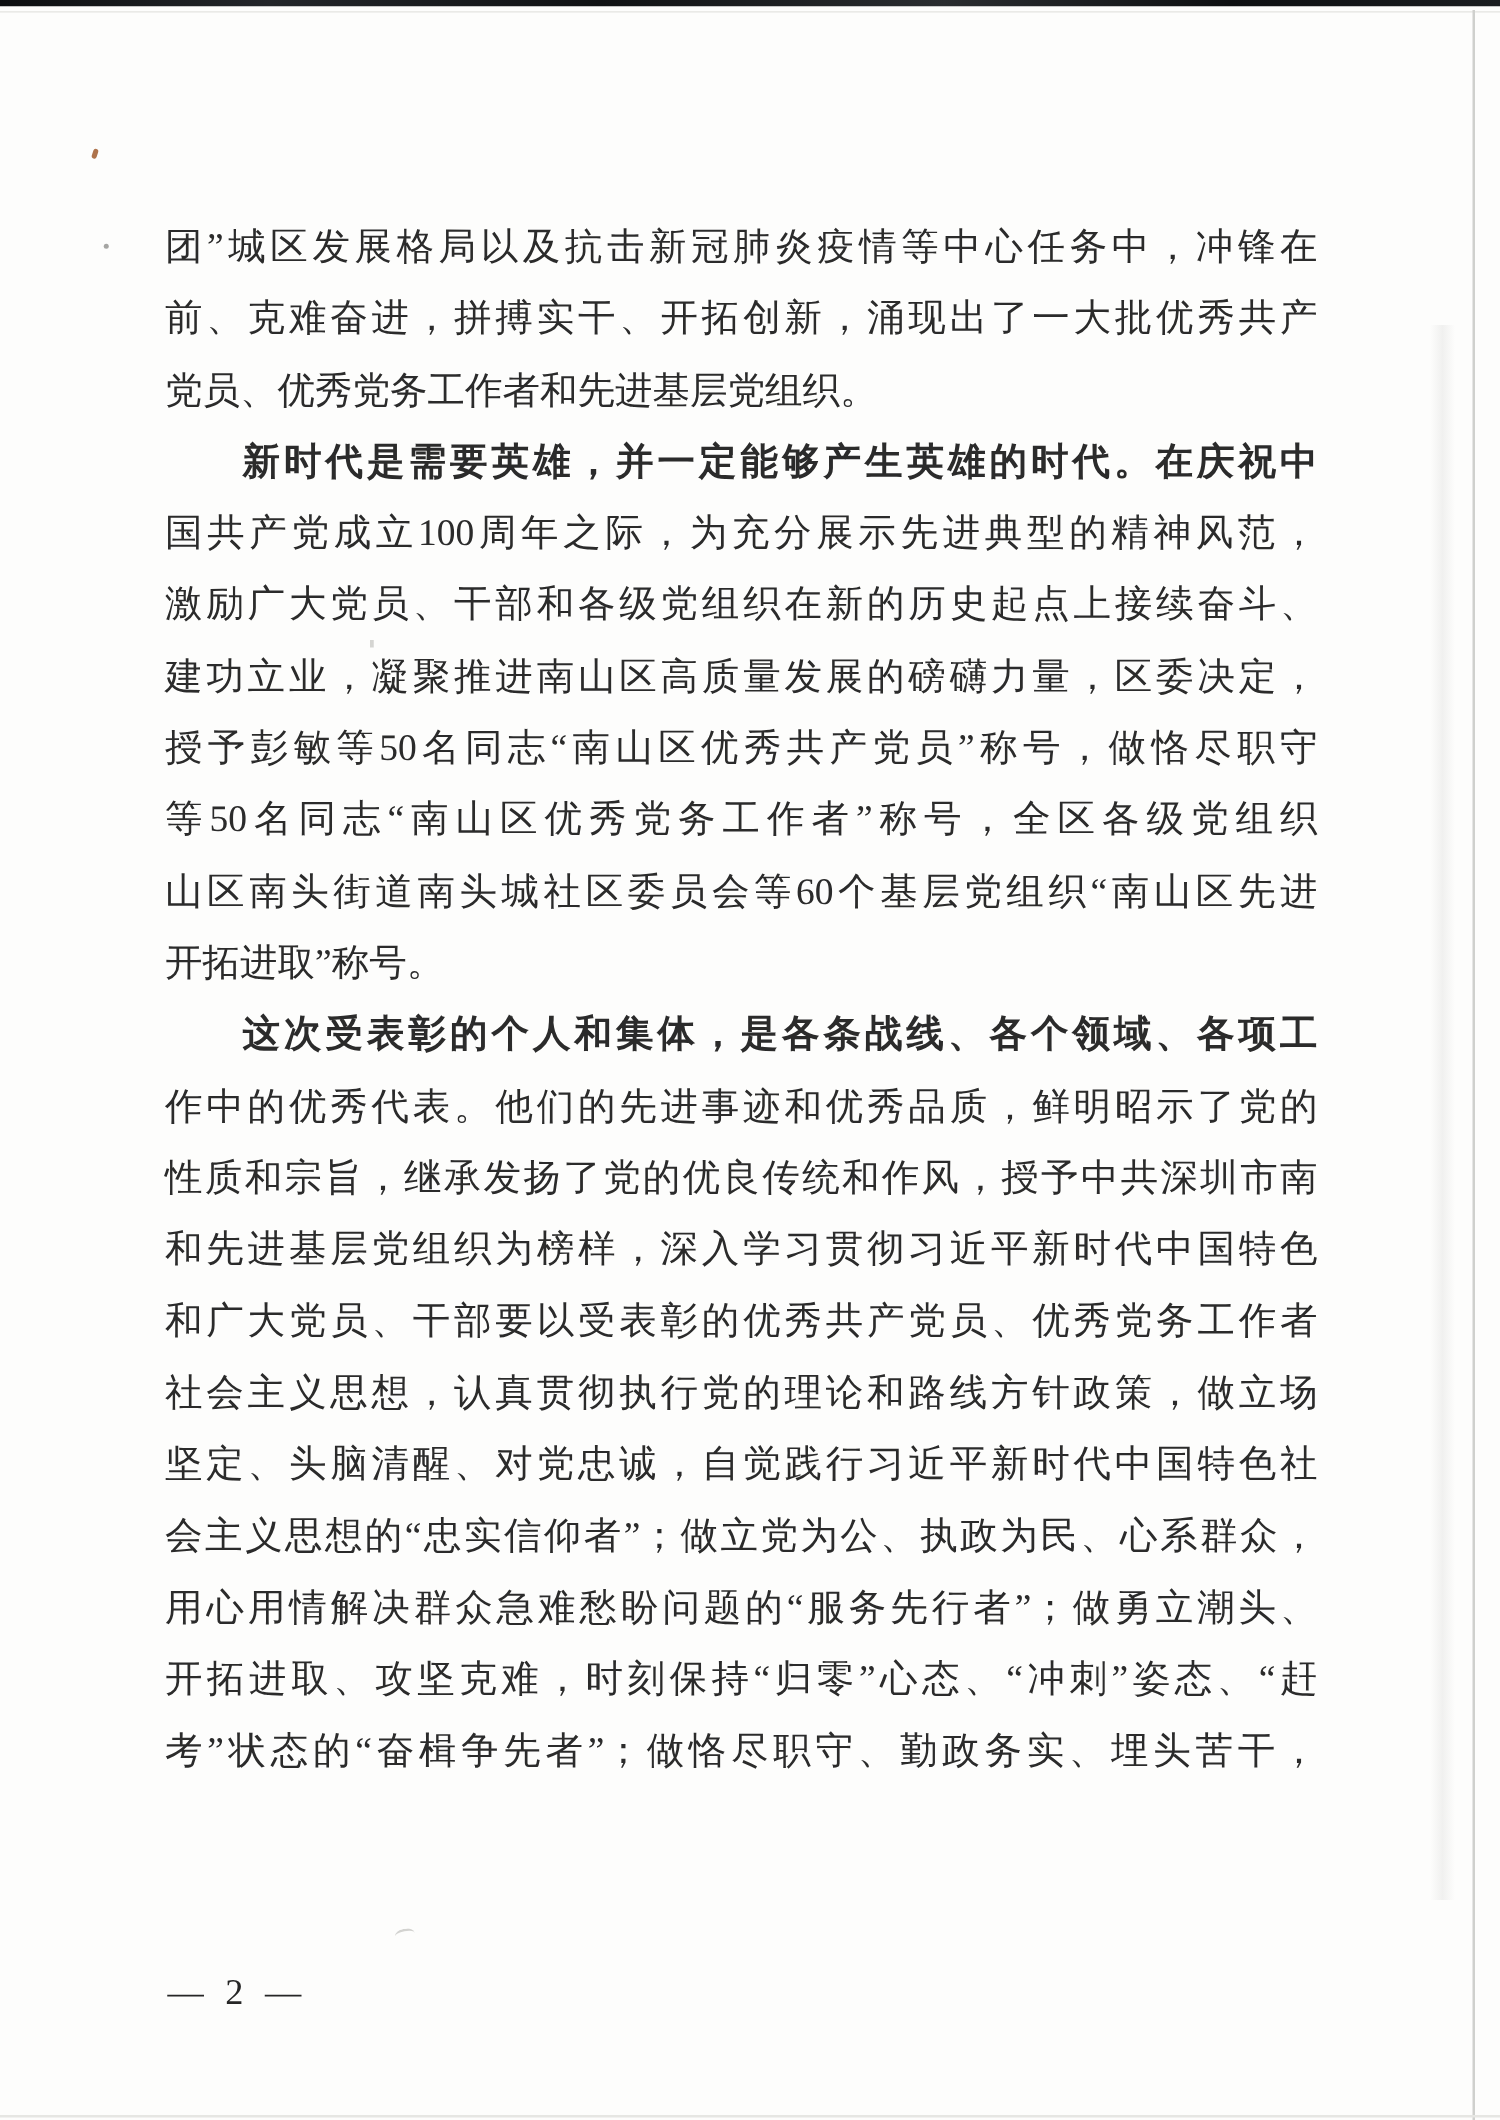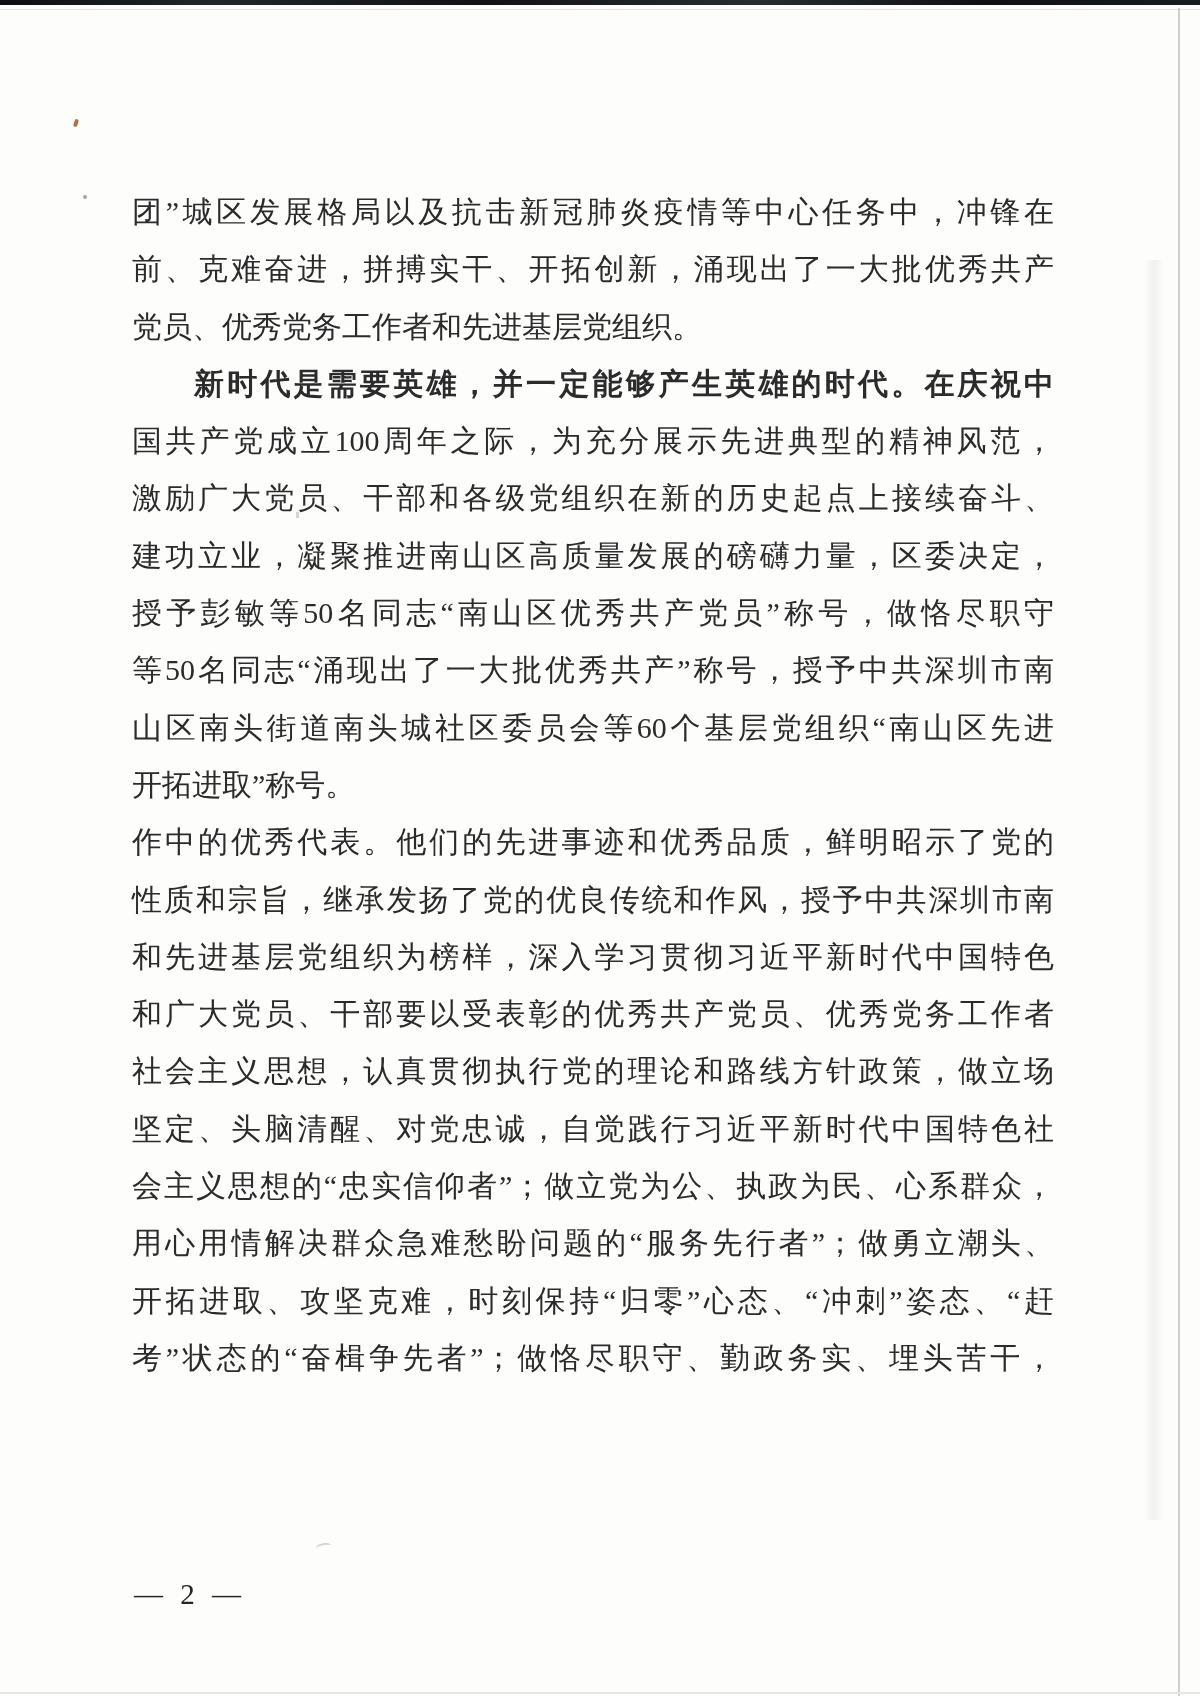--- a/index.html
+++ b/index.html
@@ -79,21 +79,21 @@
     position: absolute;
     left: 296px; top: 512px;
     width: 3px; height: 6px;
     background: #c3c3c0;
     opacity: 0.7;
   }
   
   .body-text {
     position: absolute;
     left: 132px;
-    top: 183px;
+    top: 169px;
     width: 922px;
   }
   .line {
     height: 57.3px;
     line-height: 57.3px;
     font-size: 30px;
     color: #2b2b2b;
     text-align: justify;
     text-align-last: justify;
     letter-spacing: 0;
@@ -134,23 +134,24 @@
 
   <div class="body-text">
     <div class="line">团”城区发展格局以及抗击新冠肺炎疫情等中心任务中，冲锋在</div>
     <div class="line">前、克难奋进，拼搏实干、开拓创新，涌现出了一大批优秀共产</div>
     <div class="line para-end">党员、优秀党务工作者和先进基层党组织。</div>
     <div class="line indent">新时代是需要英雄，并一定能够产生英雄的时代。在庆祝中</div>
     <div class="line">国共产党成立100周年之际，为充分展示先进典型的精神风范，</div>
     <div class="line">激励广大党员、干部和各级党组织在新的历史起点上接续奋斗、</div>
     <div class="line">建功立业，凝聚推进南山区高质量发展的磅礴力量，区委决定，</div>
     <div class="line">授予彭敏等50名同志“南山区优秀共产党员”称号，做恪尽职守</div>
-    <div class="line">等50名同志“涌现出了一大批优秀共产”称号，授予中共深圳市南</div>
+    <div class="line">等50名同志“南山区优秀党务工作者”称号，全区各级党组织</div>
     <div class="line">山区南头街道南头城社区委员会等60个基层党组织“南山区先进</div>
     <div class="line para-end">开拓进取”称号。</div>
+    <div class="line indent">这次受表彰的个人和集体，是各条战线、各个领域、各项工</div>
     <div class="line">作中的优秀代表。他们的先进事迹和优秀品质，鲜明昭示了党的</div>
     <div class="line">性质和宗旨，继承发扬了党的优良传统和作风，授予中共深圳市南</div>
     <div class="line">和先进基层党组织为榜样，深入学习贯彻习近平新时代中国特色</div>
     <div class="line">和广大党员、干部要以受表彰的优秀共产党员、优秀党务工作者</div>
     <div class="line">社会主义思想，认真贯彻执行党的理论和路线方针政策，做立场</div>
     <div class="line">坚定、头脑清醒、对党忠诚，自觉践行习近平新时代中国特色社</div>
     <div class="line">会主义思想的“忠实信仰者”；做立党为公、执政为民、心系群众，</div>
     <div class="line">用心用情解决群众急难愁盼问题的“服务先行者”；做勇立潮头、</div>
     <div class="line">开拓进取、攻坚克难，时刻保持“归零”心态、“冲刺”姿态、“赶</div>
     <div class="line">考”状态的“奋楫争先者”；做恪尽职守、勤政务实、埋头苦干，</div>

